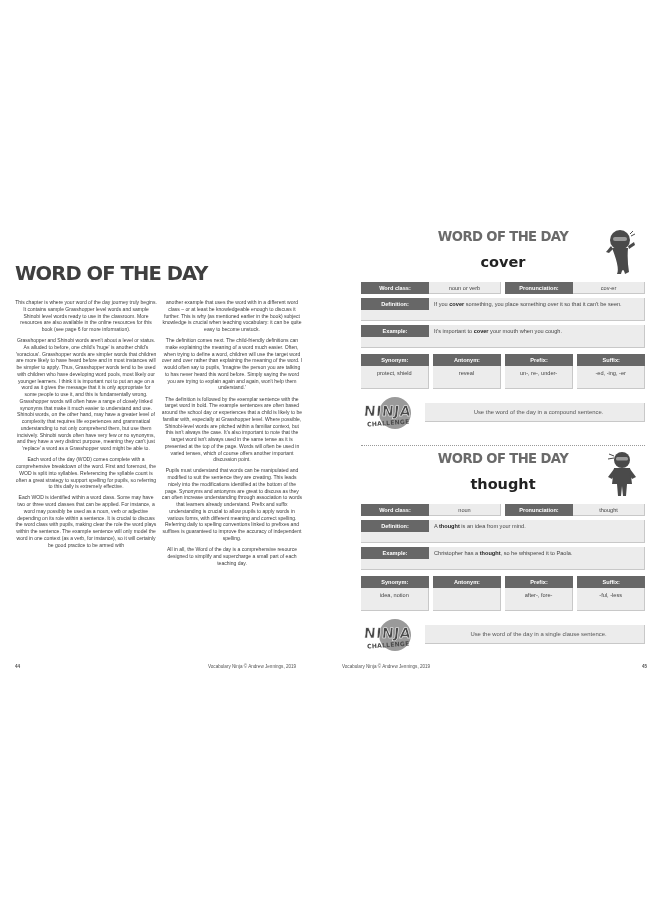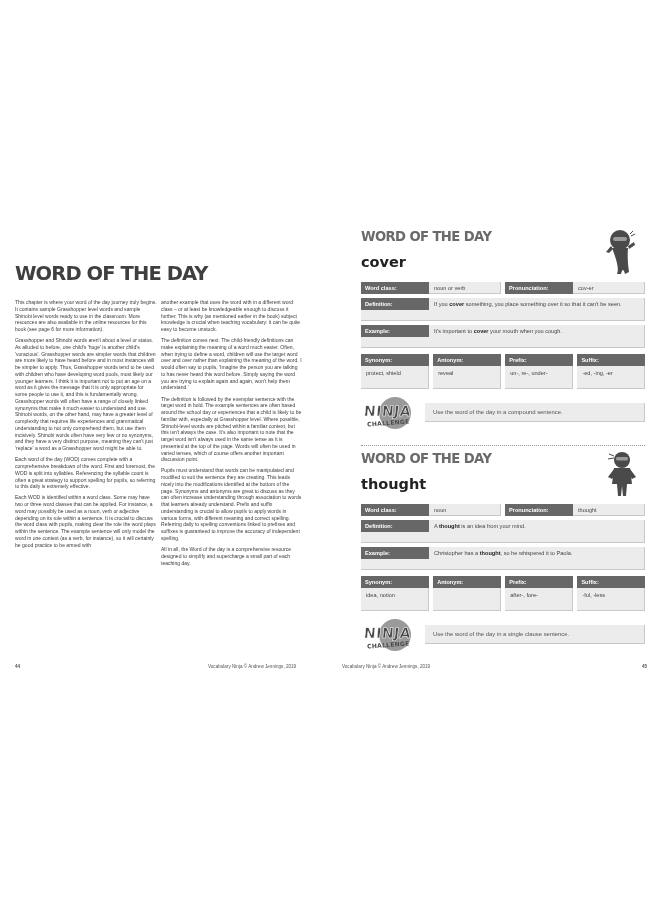--- a/index.html
+++ b/index.html
@@ -1,21 +1,21 @@
 <!DOCTYPE html>
 <html><head>
 <meta charset="utf-8">
 <style>
   html, body { margin: 0; padding: 0; }
   body {
     width: 660px; height: 900px; background: #ffffff;
     position: relative; overflow: hidden;
     font-family: "Liberation Sans", sans-serif; color: #333;
   }
-  .page { position: absolute; top: 0; height: 900px; }
+  .page { position: absolute; top: 0; height: 900px; text-align: center; }
   .page-left { left: 0; width: 330px; }
   .page-right { left: 330px; width: 330px; }
 
   .left-title {
     position: absolute; left: 15px; top: 262px;
     font-family: "DejaVu Sans", sans-serif; font-weight: bold;
     font-size: 19.5px; letter-spacing: -0.9px; color: #3f3f3f;
   }
   .col {
     position: absolute; top: 299px; width: 142px;

